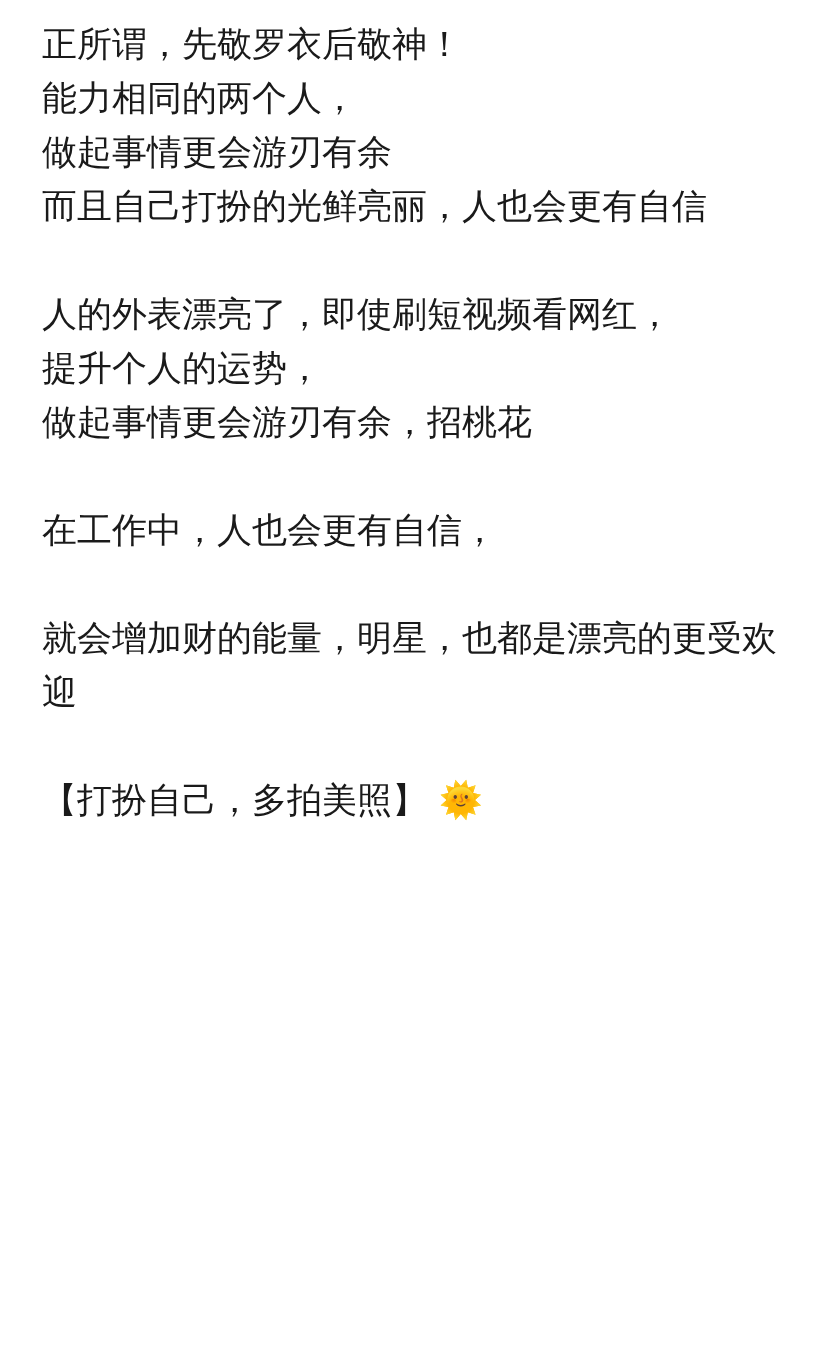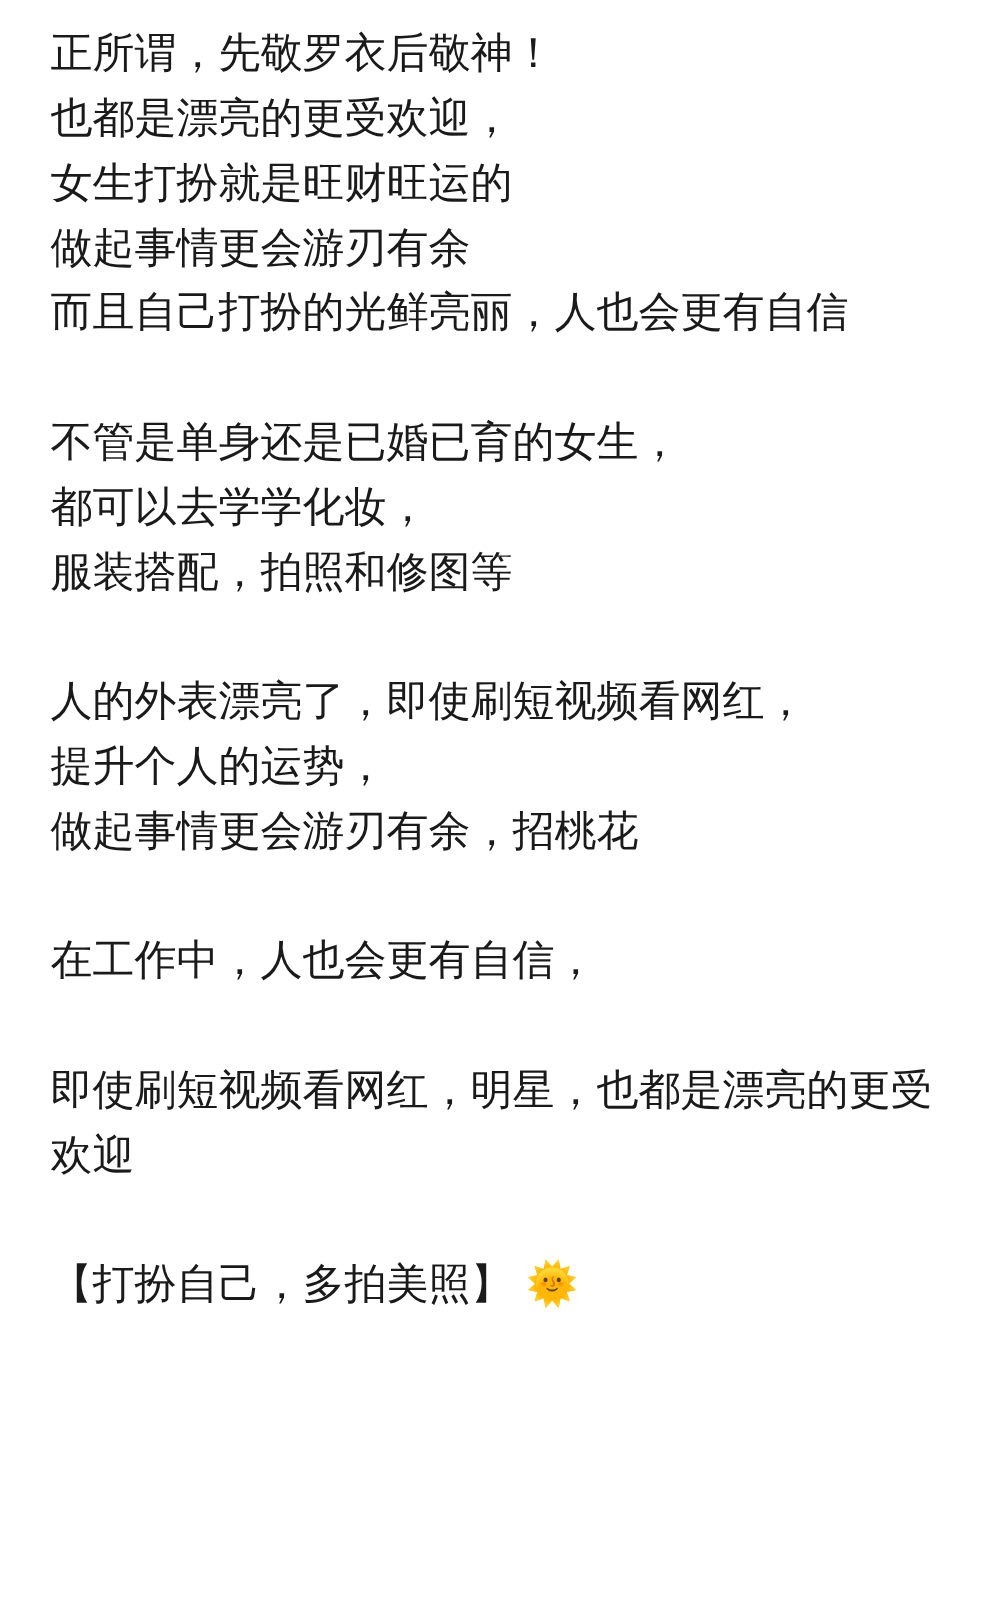--- a/index.html
+++ b/index.html
@@ -38,44 +38,38 @@
   }
 </style>
 </head>
 <body>
 
 <main class="page">
   <article class="article">
 
     <p class="para">
       <span class="line">正所谓，先敬罗衣后敬神！</span>
-      <span class="line">也都是漂亮的更受欢迎，</span>
-      <span class="line">女生打扮就是旺财旺运的</span>
+      <span class="line">能力相同的两个人，</span>
       <span class="line">做起事情更会游刃有余</span>
       <span class="line">而且自己打扮的光鲜亮丽，人也会更有自信</span>
     </p>
 
-    <p class="para">
-      <span class="line">不管是单身还是已婚已育的女生，</span>
-      <span class="line">都可以去学学化妆，</span>
-      <span class="line">服装搭配，拍照和修图等</span>
-    </p>
 
     <p class="para">
       <span class="line">人的外表漂亮了，即使刷短视频看网红，</span>
       <span class="line">提升个人的运势，</span>
       <span class="line">做起事情更会游刃有余，招桃花</span>
     </p>
 
     <p class="para">
       <span class="line">在工作中，人也会更有自信，</span>
     </p>
 
     <p class="para">
-      <span class="line">即使刷短视频看网红，明星，也都是漂亮的更受欢迎</span>
+      <span class="line">就会增加财的能量，明星，也都是漂亮的更受欢迎</span>
     </p>
 
     <p class="para">
       <span class="line">
         <span>【打扮自己，多拍美照】</span><span class="emoji">🌞</span>
       </span>
     </p>
 
   </article>
 </main>

